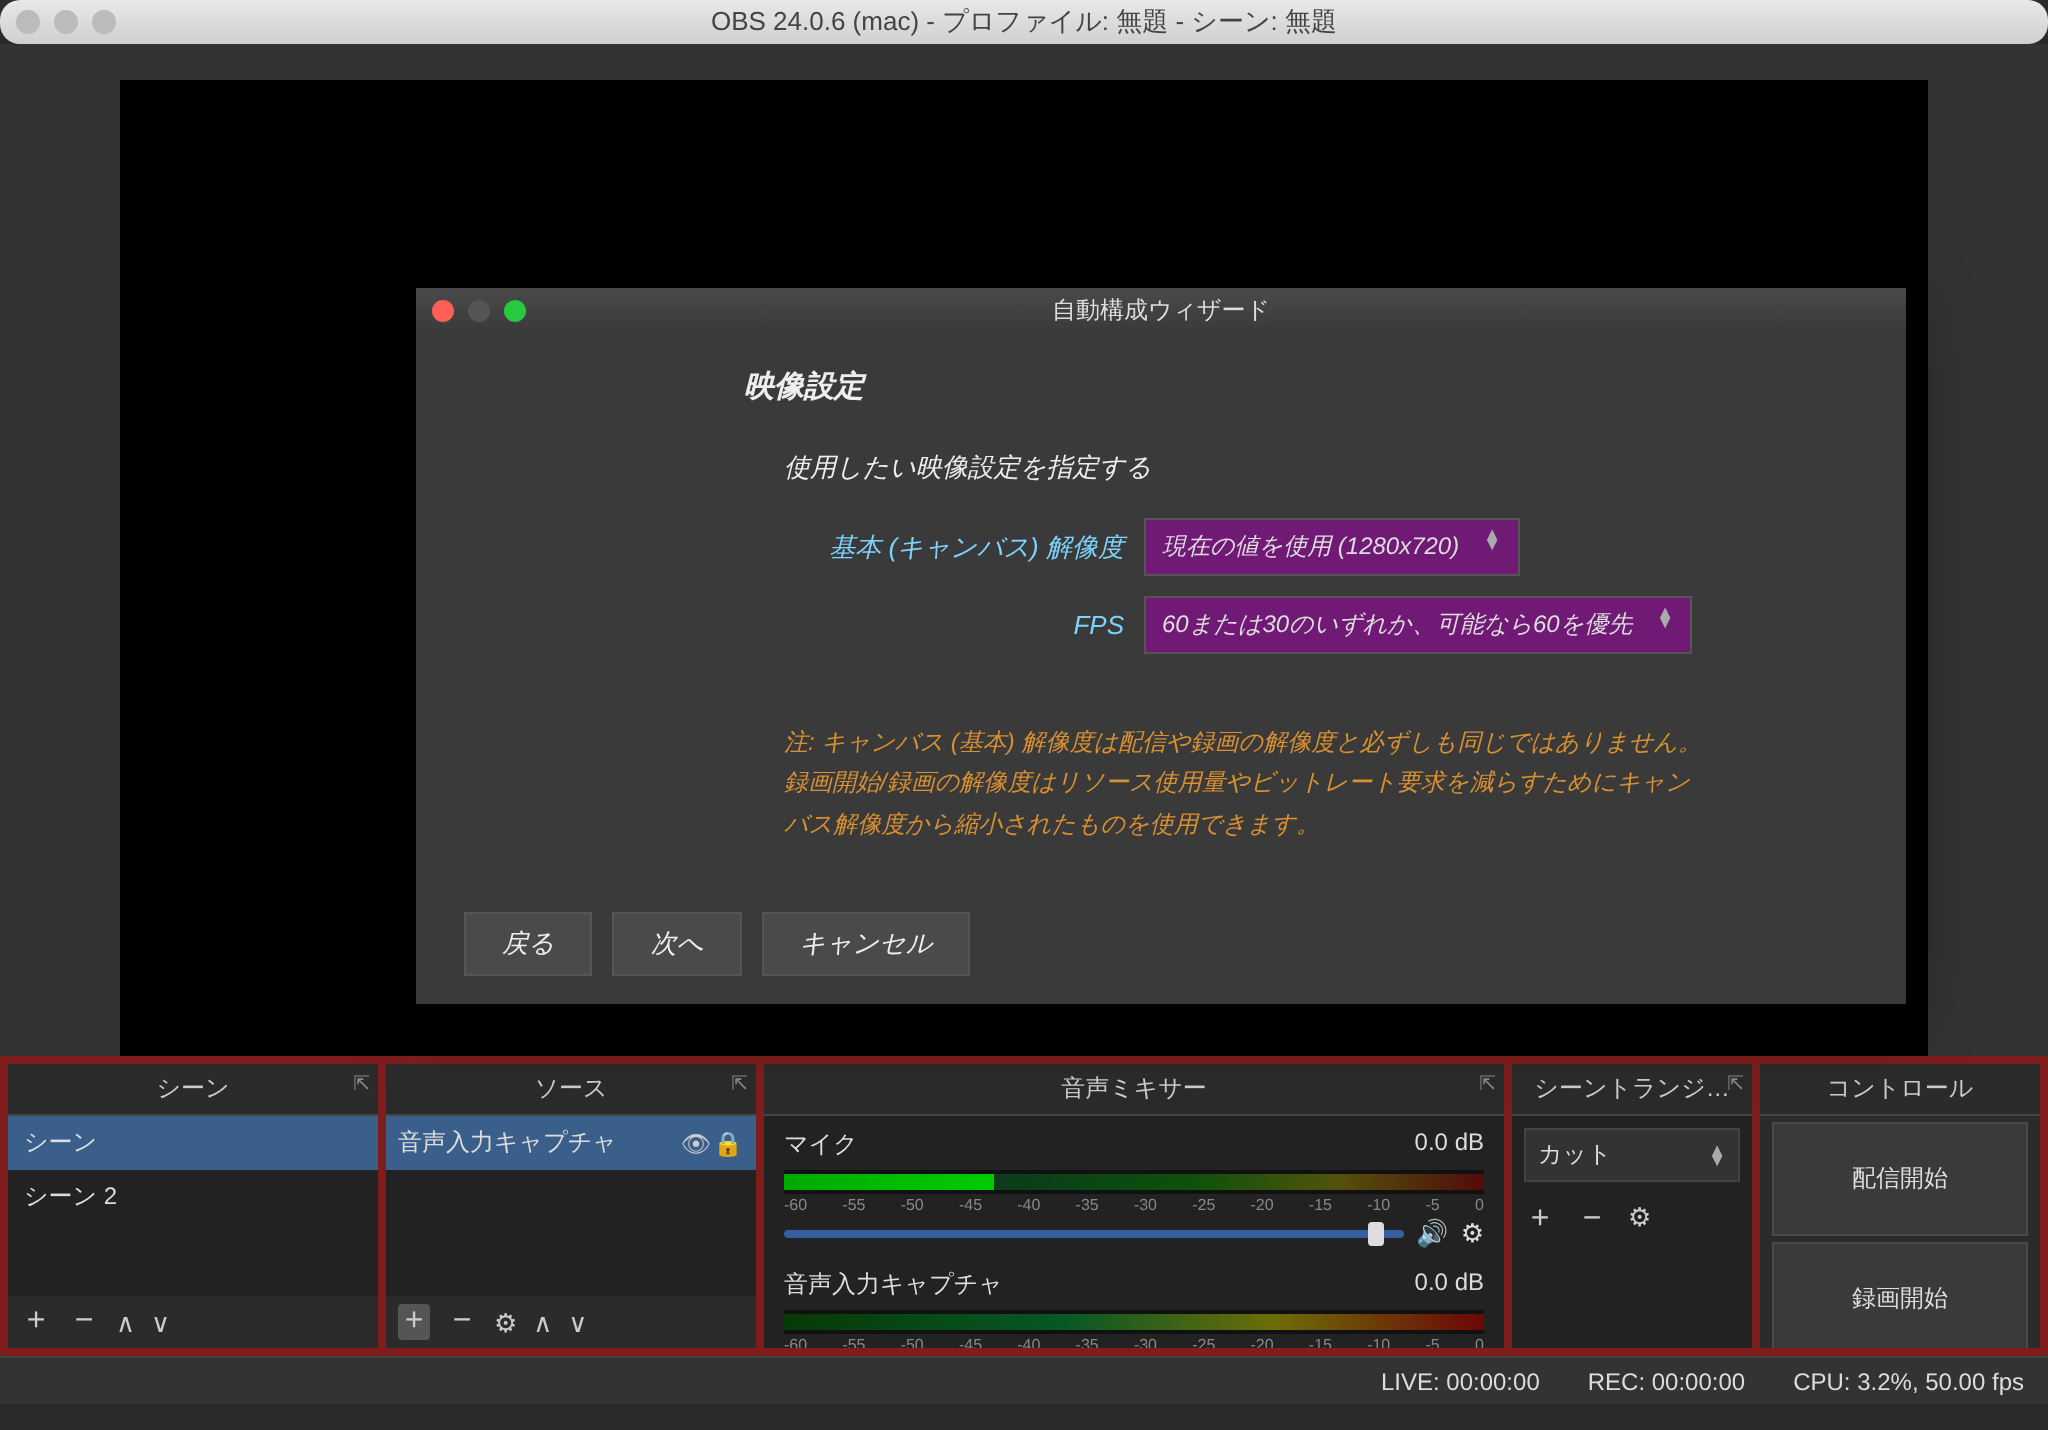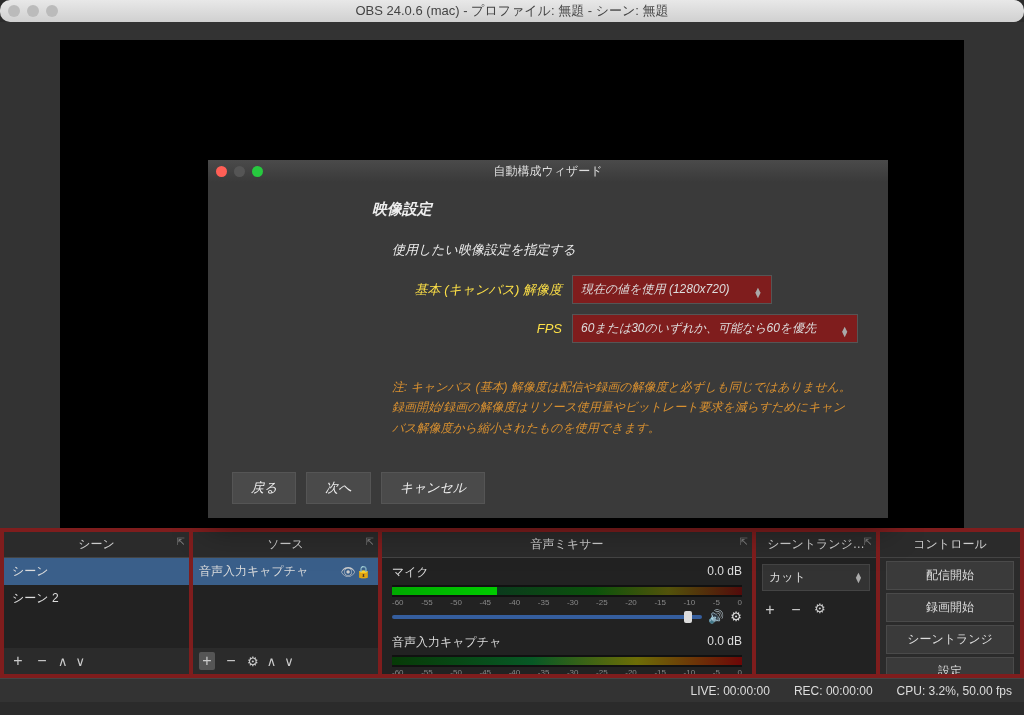--- a/index.html
+++ b/index.html
@@ -39,41 +39,41 @@
 .vu-grad2 { position: absolute; left: 0; right: 0; top: 2px; bottom: 2px; background: linear-gradient(to right, #050 0%, #083 40%, #aa0 70%, #a00 100%); opacity: 0.6; }
 .vu-scale { display: flex; justify-content: space-between; font-size: 8px; color: #888; margin-top: 1px; }
 .slider-row { display: flex; align-items: center; gap: 6px; margin-top: 2px; }
 .slider { flex: 1; height: 4px; background: #355e9e; position: relative; border-radius: 2px; }
 .slider-thumb { position: absolute; right: 10px; top: -4px; width: 8px; height: 12px; background: #ddd; border-radius: 2px; }
 .ico-btn { color: #ddd; font-size: 13px; cursor: pointer; }
 
 .trans-select { margin: 6px; background: #333; padding: 4px 6px; display: flex; justify-content: space-between; align-items: center; font-size: 12px; border: 1px solid #444; gap: 24px; }
 .updn { font-size: 9px; color: #aaa; line-height: 5px; }
 
-.ctrl-btn { margin: 3px 6px; padding: 5px 0; text-align: center; background: #3a3a3a; border: 1px solid #4a4a4a; font-size: 12px; cursor: pointer; }
+.ctrl-btn { margin: 3px 6px; padding: 19px 0; text-align: center; background: #3a3a3a; border: 1px solid #4a4a4a; font-size: 12px; cursor: pointer; }
 
 .statusbar { height: 24px; background: #333; display: flex; align-items: center; justify-content: flex-end; gap: 24px; padding: 0 12px; font-size: 12px; color: #ddd; border-top: 1px solid #444; }
 
 .pm { font-size: 16px; display: inline-block; width: 16px; text-align: center; cursor: pointer; }
 .hl { color: #ccc; cursor: pointer; }
 
 
-.dialog { position: absolute; left: 208px; top: 160px; width: 680px; background: #3a3a3a; box-shadow: 0 8px 30px rgba(0,0,0,.5); }
+.dialog { position: absolute; left: 208px; top: 144px; width: 745px; background: #3a3a3a; box-shadow: 0 8px 30px rgba(0,0,0,.5); }
 .dlg-title { height: 22px; background: linear-gradient(#4a4a4a, #3a3a3a); display: flex; align-items: center; justify-content: center; color: #ddd; font-size: 12px; position: relative; }
 .dlg-traffic { position: absolute; left: 8px; display: flex; gap: 7px; }
 .dot { width: 11px; height: 11px; border-radius: 50%; }
 .dot.r { background: #ff5f56; }
 .dot.y { background: #555; }
 .dot.g { background: #27c93f; }
 .dlg-body { padding: 18px 24px 14px 24px; font-style: italic; }
 .dlg-h1 { color: #eee; font-size: 15px; font-weight: 600; margin-bottom: 22px; margin-left: 140px; }
 .dlg-sub { color: #eee; font-size: 13px; margin-left: 160px; margin-bottom: 16px; }
 .field-row { display: flex; align-items: center; margin-bottom: 10px; }
-.field-label { width: 340px; text-align: right; padding-right: 10px; font-size: 13px; color: #fde047; }
-.field-select { flex: 0 0 auto; background: #7f1d1d; border: 1px solid #555; padding: 5px 8px; display: flex; align-items: flex-end; gap: 24px; font-size: 12px; }
+.field-label { width: 340px; text-align: right; padding-right: 10px; font-size: 13px; color: #7dd3fc; }
+.field-select { flex: 0 0 auto; background: #701a75; border: 1px solid #555; padding: 5px 8px; display: flex; align-items: flex-start; gap: 12px; font-size: 12px; }
 .note { color: #d89030; font-size: 12px; line-height: 1.7; margin: 34px 0 34px 160px; max-width: 460px; }
 .dlg-buttons { display: flex; justify-content: flex-start; gap: 10px; }
 .dlg-btn { background: #4a4a4a; border: 1px solid #555; padding: 6px 18px; font-size: 13px; cursor: pointer; color: #eee; }
 
 .pop { position: absolute; right: 4px; top: 4px; color: #888; font-size: 10px; }
 </style>
 </head>
 <body>
 
 <div class="titlebar">

